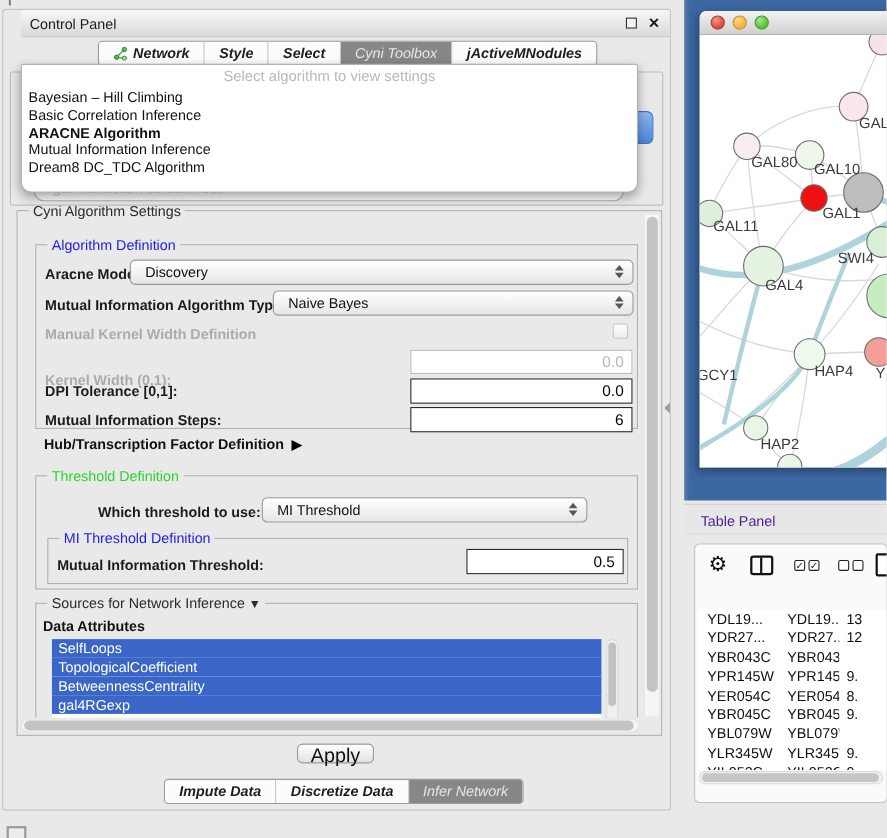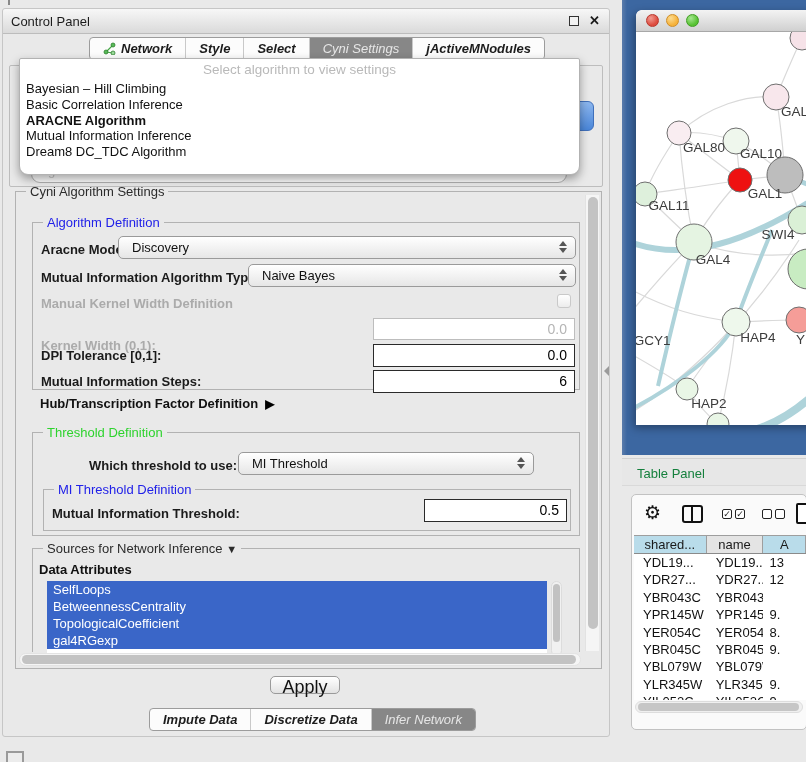--- a/index.html
+++ b/index.html
@@ -5,21 +5,21 @@
   * { margin:0; padding:0; box-sizing:border-box; }
   html,body { width:806px; height:762px; overflow:hidden; }
   body { font-family:"Liberation Sans",sans-serif; background:#e9e9e9; position:relative; }
   .stage { position:absolute; inset:0; }
 
   .tick-topleft { position:absolute; left:8px; top:0; width:2px; height:5px; background:#888; }
 
   
   .control-panel { position:absolute; left:2px; top:8px; width:608px; height:729px;
     background:#e9e9e9; border:1px solid #c6c6c6; border-radius:3px; }
-  .cp-titlebar { position:absolute; left:0; right:0; top:0; height:25px;
+  .cp-titlebar { position:absolute; left:16px; right:0; top:0; height:25px;
     background:linear-gradient(#f7f7f7,#dadada); border-bottom:1px solid #bcbcbc; border-radius:3px 3px 0 0; }
   .cp-title { position:absolute; left:8px; top:5px; font-size:13px; color:#1c1c1c; }
   .float-icon { position:absolute; right:30px; top:7px; width:10px; height:10px; border:1.5px solid #333; background:#f2f2f2; }
   .close-icon { position:absolute; right:9px; top:4px; font-size:13px; font-weight:bold; color:#1a1a1a; }
 
   .seg-tabs { position:absolute; display:flex; height:23px; background:#fcfcfc;
     border:1px solid #9c9c9c; border-radius:4px; overflow:hidden;font-style:italic; }
   .top-tabs { left:86px; top:28px; }
   .bottom-tabs { left:146px; top:699px; }
   .tab { display:flex; align-items:center; gap:5px; padding:0 13px; font-size:13px; font-weight:bold;
@@ -110,21 +110,21 @@
     border-radius:6px 0 0 0; box-shadow:-2px 3px 8px rgba(0,0,0,0.35); overflow:hidden; background:#fff; }
   .net-titlebar { height:22px; background:linear-gradient(#f3f3f3,#d0d0d0); border-bottom:1px solid #a8a8a8;
     display:flex; align-items:center; padding-left:10px; gap:7px; border-radius:6px 0 0 0; }
   .tl { width:13px; height:13px; border-radius:50%; }
   .tl.red { background:radial-gradient(circle at 35% 30%, #f09a90, #dd4b3e 65%); border:1px solid #b8362c; }
   .tl.yellow { background:radial-gradient(circle at 35% 30%, #fbdb90, #f6b23a 65%); border:1px solid #cf8d25; }
   .tl.green { background:radial-gradient(circle at 35% 30%, #a5e690, #57c233 65%); border:1px solid #3f9c22; }
   #netSvg { position:absolute; left:0; top:22px; width:200px; height:393px; background:#fff; }
 
   .table-panel-bar { position:absolute; left:622px; top:458px; width:184px; height:28px; background:#e7e7e7;
-    border-top:1px solid #d2d2d2; border-bottom:1px solid #d9d9d9; font-size:13px; color:#15803d;
+    border-top:1px solid #d2d2d2; border-bottom:1px solid #d9d9d9; font-size:13px; color:#4c1d95;
     line-height:29px; padding-left:15px; }
   .table-card { position:absolute; left:631px; top:494px; width:176px; height:236px; background:#fafafa;
     border:1px solid #c2c2c2; border-radius:5px; }
   .gear { position:absolute; left:12px; top:6px; font-size:19px; color:#111; }
   .col-icon { position:absolute; left:50px; top:10px; width:21px; height:18px; border:2px solid #111; border-radius:3px; }
   .col-icon::after { content:""; position:absolute; left:7px; top:0; bottom:0; width:2px; background:#111; }
   .cbpair { position:absolute; top:14px; display:flex; gap:3px; }
   .cbpair.checked { left:90px; }
   .cbpair.unchecked { left:130px; }
   .cb { width:10px; height:10px; border:1.5px solid #222; border-radius:2px; font-size:9px; line-height:8px;
@@ -173,21 +173,21 @@
           </svg>
           <span>Network</span>
         </div>
         <div class="tab">
           <span>Style</span>
         </div>
         <div class="tab">
           <span>Select</span>
         </div>
         <div class="tab selected">
-          <span>Cyni Settings</span>
+          <span>Cyni Toolbox</span>
         </div>
         <div class="tab">
           <span>jActiveMNodules</span>
         </div>
       </div>
 
     <div class="bg-groupbox"></div>
     <div class="bg-combo">
       <span class="bg-combo-text">gal-interaction default node</span>
     </div>
@@ -254,22 +254,22 @@
           <span class="lbl l-mit">Mutual Information Threshold:</span>
           <span class="field enabled f-mit">0.5</span>
         </div>
       </div>
 
       <div class="fs fs-sources">
         <span class="legend dark"><span>Sources for Network Inference</span> <span style="font-size:11px;">▼</span></span>
         <span class="src-title">Data Attributes</span>
         <div class="src-list" id="srcList">
             <div class="src-item" style="background: rgb(58, 102, 200);">SelfLoops</div>
+            <div class="src-item" style="background: rgb(58, 102, 200);">TopologicalCoefficient</div>
             <div class="src-item" style="background: rgb(58, 102, 200);">BetweennessCentrality</div>
-            <div class="src-item" style="background: rgb(58, 102, 200);">TopologicalCoefficient</div>
             <div class="src-item" style="background: rgb(58, 102, 200);">gal4RGexp</div>
           </div>
         <div class="src-vscroll">
             <div class="src-vthumb"></div>
           </div>
       </div>
 
       <div class="vscroll">
           <div class="vthumb"></div>
         </div>
@@ -367,25 +367,20 @@
     <span class="col-icon"></span>
     <span class="cbpair checked">
       <span class="cb">✓</span>
         <span class="cb">✓</span>
     </span>
     <span class="cbpair unchecked">
       <span class="cb"></span>
         <span class="cb"></span>
     </span>
     <span class="partial-icon"></span>
-    <div class="tb-head" id="tbHead">
-        <div class="th hl w1">shared...</div>
-        <div class="th plain w2">name</div>
-        <div class="th hl w3">A</div>
-      </div>
     <div class="tb-rows" id="tbRows">
         <div class="trow">
           <div class="td w1">YDL19...</div>
           <div class="td w2">YDL19...</div>
           <div class="td w3">13</div>
         </div>
         <div class="trow">
           <div class="td w1">YDR27...</div>
           <div class="td w2">YDR27...</div>
           <div class="td w3">12</div>

